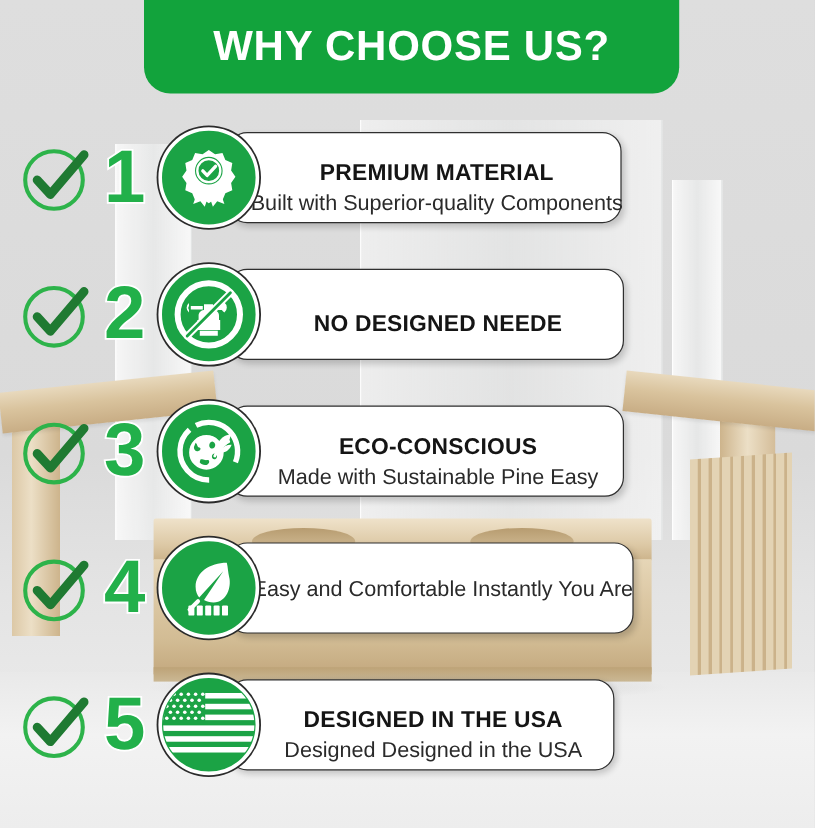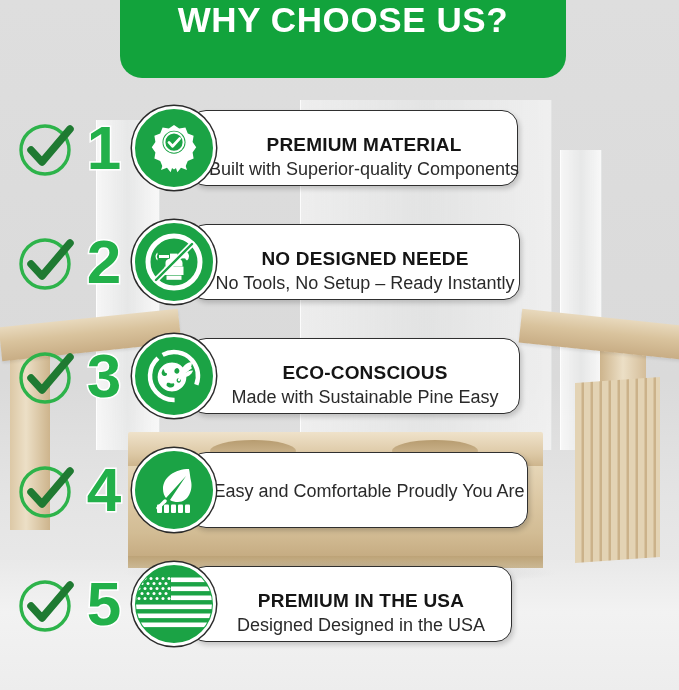--- a/index.html
+++ b/index.html
@@ -41,21 +41,21 @@
     background:linear-gradient(180deg,#bda377,#cbb894);}
   .wood-hole{position:absolute;top:440px;width:86px;height:22px;border-radius:50%;
     background:linear-gradient(180deg,#b79c70,#d7c29d);}
   .hole-a{left:210px;} .hole-b{left:392px;}
   .floor-shadow{position:absolute;left:120px;top:560px;width:440px;height:26px;border-radius:50%;
     background:radial-gradient(ellipse at center,rgba(140,140,140,.35),rgba(200,200,200,0) 70%);}
 
   
   .header-bar{position:absolute;left:120px;top:0;width:446px;height:78px;
     background:#12a33c;border-radius:0 0 22px 22px;
-    display:flex;align-items:flex-start;justify-content:center;}
+    display:flex;align-items:center;justify-content:center;}
   .header-bar h1{margin:0;color:#ffffff;font-size:35px;font-weight:bold;
     letter-spacing:.6px;font-family:"Liberation Sans", sans-serif;}
 
   
   .row{position:absolute;left:0;height:88px;display:flex;align-items:center;}
   .check{position:relative;width:62px;height:62px;flex:0 0 62px;margin-left:16px;}
   .check svg{position:absolute;left:0;top:0;}
   .num{width:52px;flex:0 0 52px;text-align:center;font-size:62px;line-height:62px;
     font-weight:bold;color:#22b04a;
     -webkit-text-stroke:3px #ffffff;paint-order:stroke fill;
@@ -154,21 +154,20 @@
             <path d="M21.5 35.6 h19 v8.4 h-19z"></path>
             <path d="M23.5 44.6 h15 v4.2 h-15z"></path>
           </g>
           <path d="M13 49 L49 13" stroke="#ffffff" stroke-width="5.6" stroke-linecap="round"></path>
           <path d="M13 49 L49 13" stroke="#1ba345" stroke-width="2.4" stroke-linecap="round"></path>
         </svg>
       </div>
     </div>
     <div class="card">
       <div class="title">NO DESIGNED NEEDE</div>
-      <div class="sub">No Tools, No Setup – Ready Instantly</div>
     </div>
   </div>
 
   <div class="row row-3">
     <div class="check">
       <svg width="62" height="62" viewBox="0 0 62 62">
         <circle cx="29" cy="33" r="24" fill="none" stroke="#2db34a" stroke-width="3.4"></circle>
         <path d="M15 33 L26 45 L54 12" fill="none" stroke="#1f7a32" stroke-width="7.5" stroke-linecap="round" stroke-linejoin="round"></path>
       </svg>
     </div>
@@ -214,21 +213,21 @@
             <rect x="14" y="45.5" width="5" height="8.5" rx="1"></rect>
             <rect x="21" y="45.5" width="5" height="8.5" rx="1"></rect>
             <rect x="28" y="45.5" width="5" height="8.5" rx="1"></rect>
             <rect x="35" y="45.5" width="5" height="8.5" rx="1"></rect>
             <rect x="42" y="45.5" width="5" height="8.5" rx="1"></rect>
           </g>
         </svg>
       </div>
     </div>
     <div class="card">
-      <div class="sub">Easy and Comfortable Proudly You Are</div>
+      <div class="sub">Easy and Comfortable Instantly You Are</div>
     </div>
   </div>
 
   <div class="row row-5">
     <div class="check">
       <svg width="62" height="62" viewBox="0 0 62 62">
         <circle cx="29" cy="33" r="24" fill="none" stroke="#2db34a" stroke-width="3.4"></circle>
         <path d="M15 33 L26 45 L54 12" fill="none" stroke="#1f7a32" stroke-width="7.5" stroke-linecap="round" stroke-linejoin="round"></path>
       </svg>
     </div>
@@ -280,18 +279,18 @@
                 <circle cx="16" cy="33.5" r="1.5"></circle>
                 <circle cx="22" cy="33.5" r="1.5"></circle>
                 <circle cx="28" cy="33.5" r="1.5"></circle>
                 <circle cx="34" cy="33.5" r="1.5"></circle>
             </g>
           </g>
         </svg>
       </div>
     </div>
     <div class="card">
-      <div class="title">PREMIUM IN THE USA</div>
+      <div class="title">DESIGNED IN THE USA</div>
       <div class="sub">Designed Designed in the USA</div>
     </div>
   </div>
 
 </div>
 
 </body></html>

